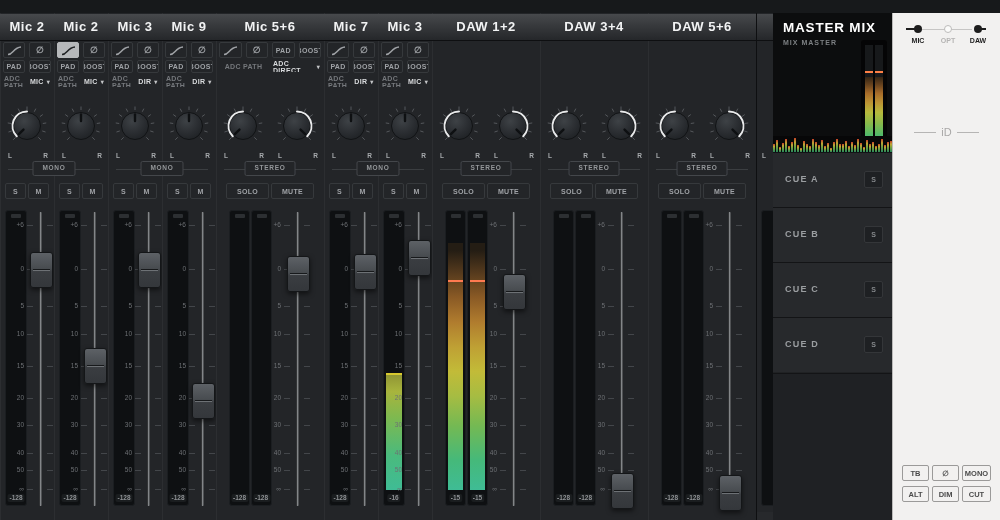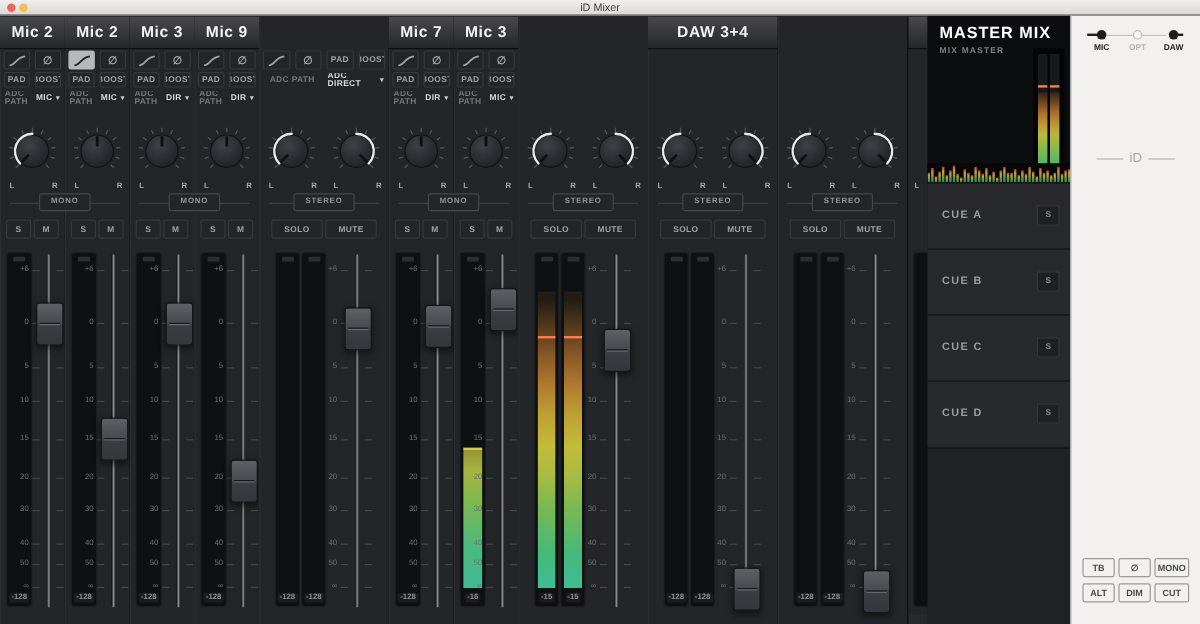--- a/index.html
+++ b/index.html
@@ -127,25 +127,20 @@
     <radialGradient id="knobGrad" cx="40%" cy="32%" r="75%">
       <stop offset="0%" stop-color="#3e4246"></stop>
       <stop offset="60%" stop-color="#2a2d31"></stop>
       <stop offset="100%" stop-color="#1e2124"></stop>
     </radialGradient>
   </defs>
 </svg>
 
 <div id="app">
 
-  <div class="titlebar">
-    <span class="light" style="left: 6px; background: rgb(244, 96, 90);"></span>
-    <span class="light" style="left: 16px; background: rgb(246, 190, 79);"></span>
-    <div class="win-title">iD Mixer</div>
-  </div>
 
   <div id="mixer">
 
     <div class="channel" style="left:756px;width:17px;border-right:none">
       <div class="ch-name"></div>
       <span class="lr" style="left:6px">L</span>
       <div class="well" style="left:5px;width:12px"></div>
     </div>
     <div class="scrollbar">
       <div class="scroll-thumb"></div>
@@ -473,20 +468,21 @@
         <div class="dash" style="left: 47px; top: 456.96px;"></div>
         <div class="tick-label" style="left: 4px; top: 472.94px;">∞</div>
         <div class="dash" style="left: 27px; top: 475.94px;"></div>
         <div class="dash" style="left: 47px; top: 475.94px;"></div>
         <div class="track" style="left: 38.5px; top: 199px; height: 294px;"></div>
         <div class="cap" style="left: 29.5px; top: 369.88px;">
           <div class="cap-line"></div>
         </div>
       </div>
       <div class="channel" style="left: 216px; width: 108px;">
+        <div class="ch-name">Mic 5+6</div>
         <div class="row rowA">
           <div class="cell icon-cell">
             <svg width="15" height="11" viewBox="0 0 15 11">
               <path d="M1 9.5 C6 9.5 6.5 2.5 14 2" fill="none" stroke="currentColor" stroke-width="1.5"></path>
             </svg>
           </div>
           <div class="cell icon-cell">∅</div>
           <div class="cell">PAD</div>
           <div class="cell">BOOST</div>
         </div>
@@ -743,20 +739,21 @@
         <div class="dash" style="left: 47px; top: 456.96px;"></div>
         <div class="tick-label" style="left: 4px; top: 472.94px;">∞</div>
         <div class="dash" style="left: 27px; top: 475.94px;"></div>
         <div class="dash" style="left: 47px; top: 475.94px;"></div>
         <div class="track" style="left: 38.5px; top: 199px; height: 294px;"></div>
         <div class="cap" style="left: 29.5px; top: 226.8px;">
           <div class="cap-line"></div>
         </div>
       </div>
       <div class="channel" style="left: 432px; width: 108px;">
+        <div class="ch-name">DAW 1+2</div>
         <div class="knob" style="left: 5px;"><svg width="44" height="44" viewBox="0 0 44 44">
             <line x1="10.686291501015239" y1="33.31370849898476" x2="8.211417766862322" y2="35.788582233137674" stroke="#55585c" stroke-width="1"></line>
             <line x1="6.783095739277542" y1="26.94427190999916" x2="3.454397932244504" y2="28.025831390311474" stroke="#55585c" stroke-width="1"></line>
             <line x1="6.196986550477796" y1="19.497048559356305" x2="2.7400773583948137" y2="18.949527931715497" stroke="#55585c" stroke-width="1"></line>
             <line x1="9.05572809000084" y1="12.59543596332043" x2="6.224168609688524" y2="10.538187580296773" stroke="#55585c" stroke-width="1"></line>
             <line x1="14.736152004167252" y1="7.743895612986114" x2="13.147185255078838" y2="4.6253727783268275" stroke="#55585c" stroke-width="1"></line>
             <line x1="22" y1="6" x2="22" y2="2.5" stroke="#55585c" stroke-width="1"></line>
             <line x1="29.263847995832748" y1="7.743895612986114" x2="30.85281474492116" y2="4.6253727783268275" stroke="#55585c" stroke-width="1"></line>
             <line x1="34.94427190999916" y1="12.59543596332043" x2="37.775831390311474" y2="10.538187580296773" stroke="#55585c" stroke-width="1"></line>
             <line x1="37.803013449522204" y1="19.497048559356305" x2="41.259922641605186" y2="18.949527931715497" stroke="#55585c" stroke-width="1"></line>
@@ -922,20 +919,21 @@
         <div class="dash" style="left: 88px; top: 456.96px;"></div>
         <div class="tick-label" style="left: 45px; top: 472.94px;">∞</div>
         <div class="dash" style="left: 68px; top: 475.94px;"></div>
         <div class="dash" style="left: 88px; top: 475.94px;"></div>
         <div class="track" style="left: 79.5px; top: 199px; height: 294px;"></div>
         <div class="cap" style="left: 70.5px; top: 460.4px;">
           <div class="cap-line"></div>
         </div>
       </div>
       <div class="channel" style="left: 648px; width: 108px;">
+        <div class="ch-name">DAW 5+6</div>
         <div class="knob" style="left: 5px;"><svg width="44" height="44" viewBox="0 0 44 44">
             <line x1="10.686291501015239" y1="33.31370849898476" x2="8.211417766862322" y2="35.788582233137674" stroke="#55585c" stroke-width="1"></line>
             <line x1="6.783095739277542" y1="26.94427190999916" x2="3.454397932244504" y2="28.025831390311474" stroke="#55585c" stroke-width="1"></line>
             <line x1="6.196986550477796" y1="19.497048559356305" x2="2.7400773583948137" y2="18.949527931715497" stroke="#55585c" stroke-width="1"></line>
             <line x1="9.05572809000084" y1="12.59543596332043" x2="6.224168609688524" y2="10.538187580296773" stroke="#55585c" stroke-width="1"></line>
             <line x1="14.736152004167252" y1="7.743895612986114" x2="13.147185255078838" y2="4.6253727783268275" stroke="#55585c" stroke-width="1"></line>
             <line x1="22" y1="6" x2="22" y2="2.5" stroke="#55585c" stroke-width="1"></line>
             <line x1="29.263847995832748" y1="7.743895612986114" x2="30.85281474492116" y2="4.6253727783268275" stroke="#55585c" stroke-width="1"></line>
             <line x1="34.94427190999916" y1="12.59543596332043" x2="37.775831390311474" y2="10.538187580296773" stroke="#55585c" stroke-width="1"></line>
             <line x1="37.803013449522204" y1="19.497048559356305" x2="41.259922641605186" y2="18.949527931715497" stroke="#55585c" stroke-width="1"></line>

